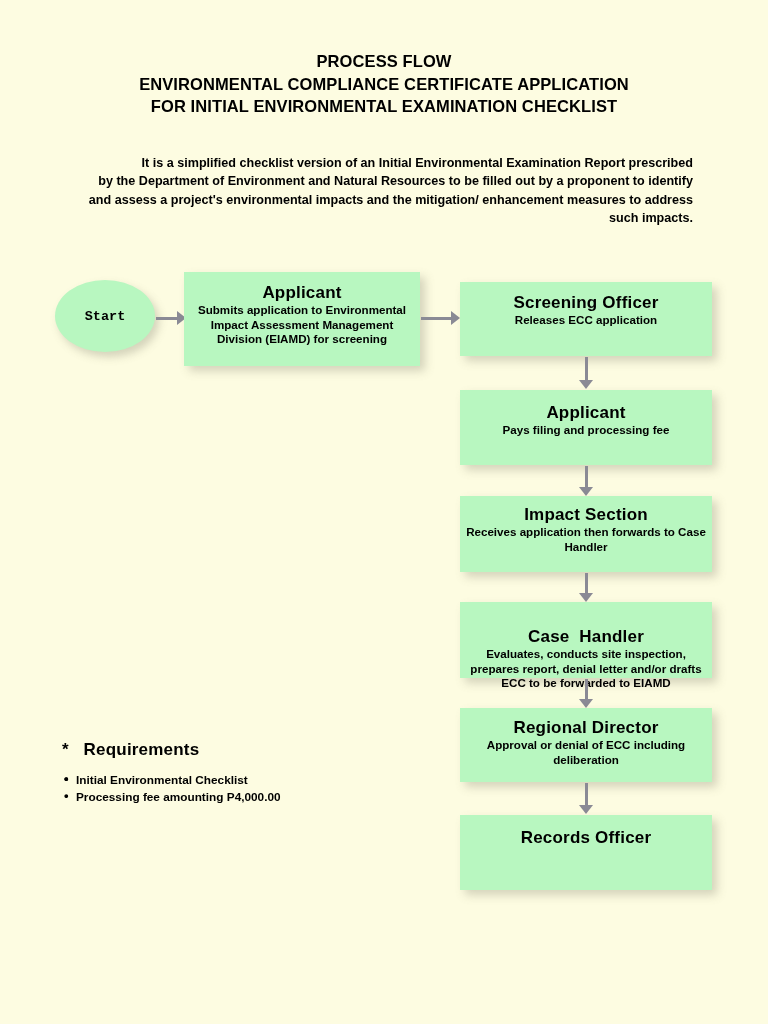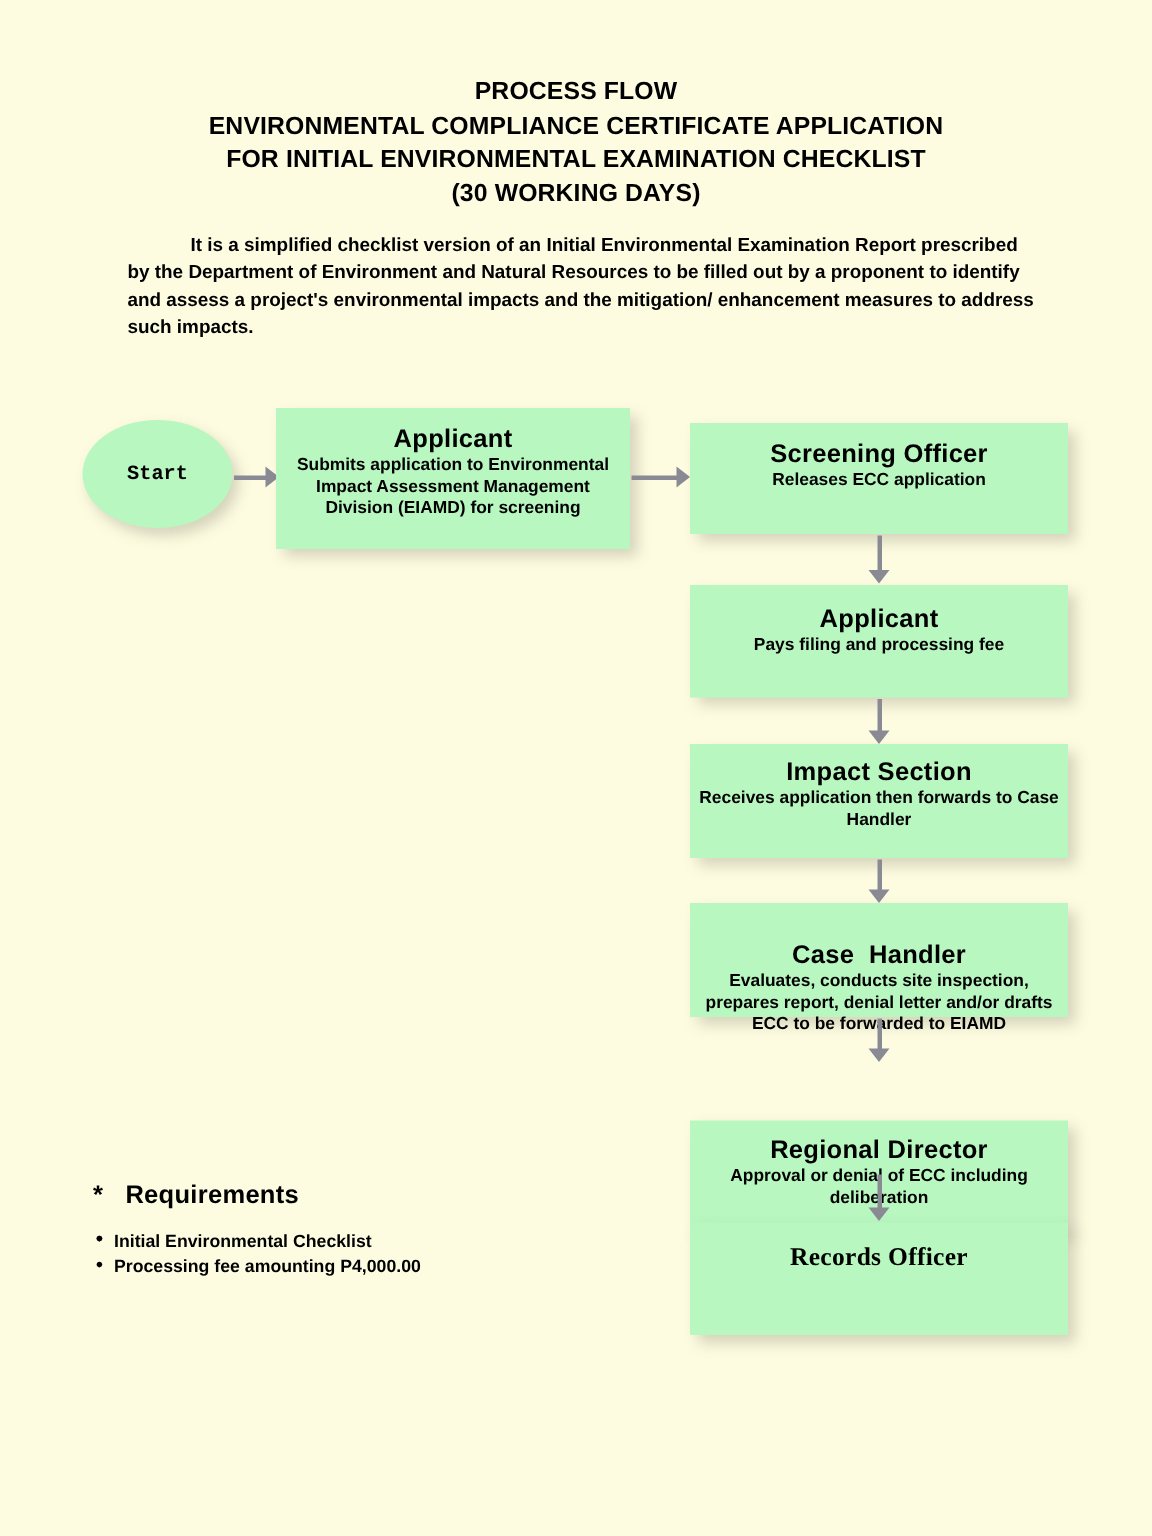--- a/index.html
+++ b/index.html
@@ -19,21 +19,21 @@
     text-align:center;
     font-size:16.5px;font-weight:bold;line-height:22.5px;
     letter-spacing:.1px;
   }
   .title-block .tline{display:block;white-space:nowrap;}
 
   
   .intro{
     position:absolute;left:85px;top:154px;width:608px;
     font-size:12.6px;font-weight:bold;line-height:18.4px;
-    text-align:left;
+    text-align:right;
   }
   .intro .p-indent{display:inline-block;width:42px;}
 
   
   .node{
     position:absolute;
     background:#b8f7c0;
     box-shadow:5px 5px 9px rgba(120,120,100,0.30);
     box-sizing:border-box;
     text-align:center;
@@ -56,22 +56,22 @@
     display:flex;align-items:center;justify-content:center;
     font-weight:bold;font-size:13.5px;font-family:Liberation Mono, monospace;
   }
 
   
   #node-applicant-1{left:184px;top:272px;width:236px;height:94px;padding-top:10px;}
   #node-screening{left:460px;top:282px;width:252px;height:74px;padding-top:10px;}
   #node-applicant-2{left:460px;top:390px;width:252px;height:75px;padding-top:12px;}
   #node-records-section{left:460px;top:496px;width:252px;height:76px;padding-top:8px;}
   #node-case-handler{left:460px;top:602px;width:252px;height:76px;padding-top:24px;}
-  #node-regional-director{left:460px;top:747px;width:252px;height:74px;padding-top:9px;}
-  #node-records-officer{left:460px;top:815px;width:252px;height:75px;padding-top:12px;font-family:Liberation Serif, serif;}
+  #node-regional-director{left:460px;top:708px;width:252px;height:74px;padding-top:9px;}
+  #node-records-officer{left:460px;top:815px;width:252px;height:75px;padding-top:12px;}
 
   
   .arrow-v{position:absolute;width:14px;}
   .arrow-v .shaft{
     position:absolute;left:6px;top:0;width:2.5px;
     background:#8a8a95;
   }
   .arrow-v .head{
     position:absolute;left:0;width:0;height:0;
     border-left:7px solid transparent;
@@ -83,21 +83,21 @@
     position:absolute;left:0;top:6px;height:2.5px;background:#8a8a95;
   }
   .arrow-h .head{
     position:absolute;top:0;width:0;height:0;
     border-top:7px solid transparent;
     border-bottom:7px solid transparent;
     border-left:9px solid #8a8a95;
   }
 
   
-  .req-block{position:absolute;left:62px;top:740px;width:330px;margin-top:47px;}
+  .req-block{position:absolute;left:62px;top:740px;width:330px;}
   .req-head{
     font-size:17px;font-weight:bold;white-space:pre;margin:0 0 12px 0;
     letter-spacing:.2px;
   }
   .req-list{list-style:none;margin:0;padding:0;}
   .req-list li{
     font-size:11.8px;font-weight:bold;line-height:16.5px;
     position:relative;padding-left:14px;white-space:nowrap;
   }
   .req-list li .bullet{
@@ -106,21 +106,20 @@
 </style>
 </head>
 <body>
 
 <div class="page">
 
   <div class="title-block">
     <span class="tline">PROCESS FLOW</span>
     <span class="tline">ENVIRONMENTAL COMPLIANCE CERTIFICATE APPLICATION</span>
     <span class="tline">FOR INITIAL ENVIRONMENTAL EXAMINATION CHECKLIST</span>
-    <span class="tline">(30 WORKING DAYS)</span>
   </div>
 
   <div class="intro"><span class="p-indent"></span><span>It is a simplified checklist version of an Initial Environmental Examination Report prescribed by the Department of Environment and Natural Resources to be filled out by a proponent to identify and assess a project's environmental impacts and the mitigation/ enhancement measures to address such impacts.</span></div>
 
   <div class="oval">
     <span>Start</span>
   </div>
 
   <div class="arrow-h" style="left:156px;top:311px;width:30px;">
     <div class="shaft" style="width:22px;"></div>

